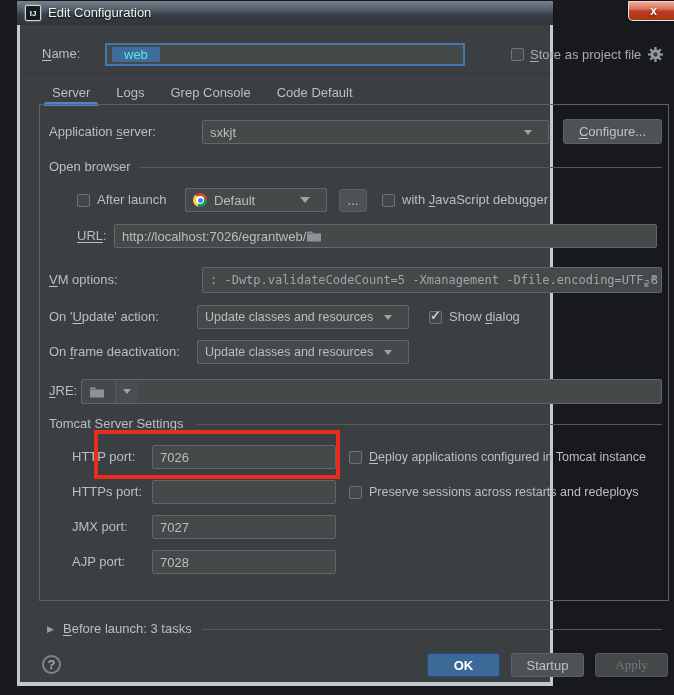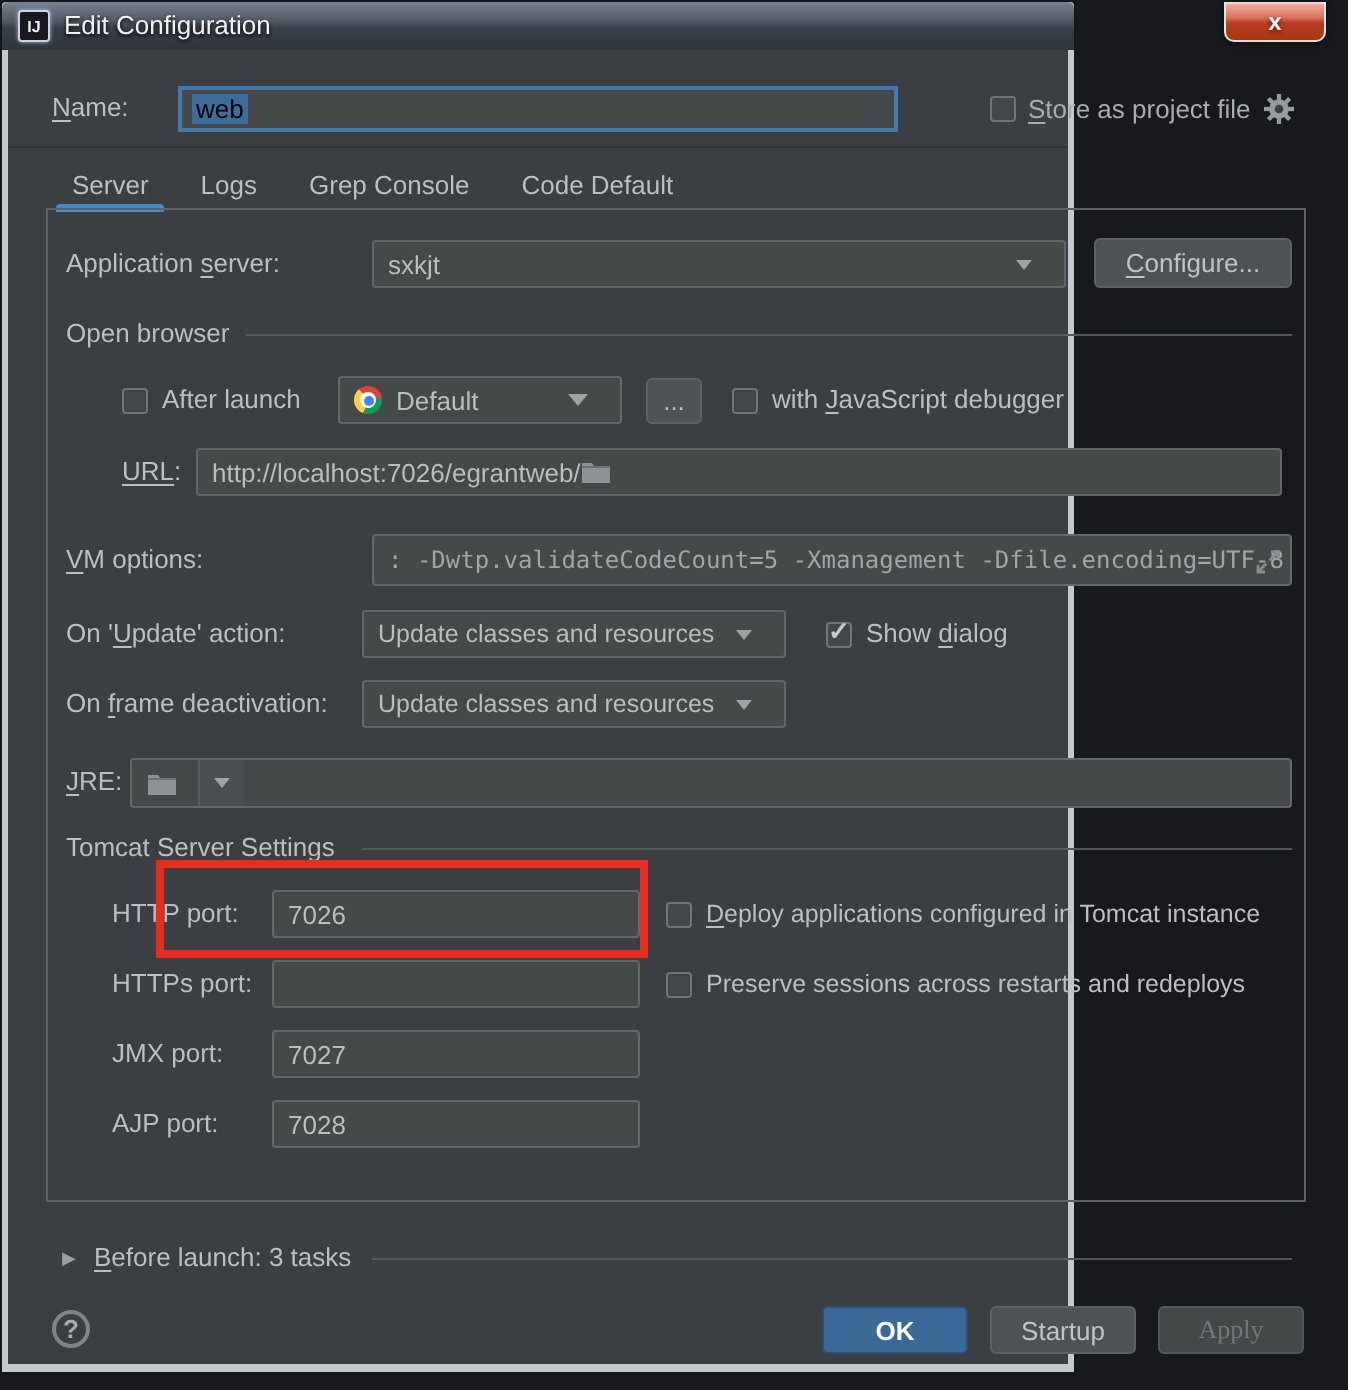--- a/index.html
+++ b/index.html
@@ -1,20 +1,20 @@
 <!DOCTYPE html>
 <html style="--accent: #4a88c7; --selection: #3e6d9c; --annotation: #ea2b1f; --ok: #3b6a99;"><head>
 <meta charset="utf-8">
 <style>
   html,body{margin:0;padding:0;background:#0f1113;}
   *{box-sizing:border-box;}
   .stage{position:relative;width:674px;height:695px;background:#17191c;overflow:hidden;
          font-family:"Liberation Sans",sans-serif;-webkit-font-smoothing:antialiased;}
   
-  .win{position:absolute;left:0;top:0;width:538px;height:687px;background:#c3c9ce;
+  .win{position:absolute;left:16px;top:0;width:538px;height:687px;background:#c3c9ce;
        border:1px solid #14181c;border-radius:3px 3px 0 0;}
   .titlebar{position:absolute;left:0;top:0;right:0;height:24px;border-radius:3px 3px 0 0;
             background:linear-gradient(180deg,#78828d 0%,#505963 40%,#383f47 55%,#2f353c 100%);
             display:flex;align-items:center;}
   .app-icon{position:absolute;left:8px;top:4px;width:16px;height:16px;background:#17191b;
             border:1px solid #cdd6de;border-radius:2px;color:#eef3f7;font-size:8px;font-weight:bold;
             display:flex;align-items:center;justify-content:center;letter-spacing:0;
             box-shadow:0 0 2px #9fc4e8;}
   .title{position:absolute;left:31px;top:0;height:24px;line-height:24px;color:#f0f2f4;
          font-size:13px;text-shadow:0 1px 2px #000;}
@@ -44,21 +44,21 @@
   
   .tabs{position:absolute;left:22px;top:78px;height:26px;display:flex;}
   .tab{position:relative;display:flex;align-items:center;padding:0 13px;color:#bcbec0;
        font-size:13px;cursor:pointer;white-space:nowrap;}
   .tab.active::after{content:'';position:absolute;left:5px;right:5px;bottom:-1px;height:4px;
        background:var(--accent,#4a88c7);border-radius:2px 2px 0 0;}
   .panel{position:absolute;left:22px;top:103px;width:630px;height:497px;border:1px solid #5f6264;}
   
   .name-field{left:88px;top:42px;width:360px;height:23px;border:2px solid #4178ad;position:absolute;
               background:#45494a;display:flex;align-items:center;padding:0 5px;font-size:13px;color:#d8dadc;}
-  .sel{background:var(--selection,#3e6d9c);color:#000000;padding:0 2px;}
+  .sel{background:var(--selection,#3e6d9c);color:#5eead4;padding:0 12px;}
   .chrome{width:14px;height:14px;border-radius:50%;position:relative;flex:none;margin-right:7px;
           background:conic-gradient(from -40deg,#db4437 0 120deg,#0f9d58 0 240deg,#ffcd46 0 360deg);}
   .chrome::before{content:'';position:absolute;left:3px;top:3px;width:8px;height:8px;border-radius:50%;background:#fff;}
   .chrome::after{content:'';position:absolute;left:4.5px;top:4.5px;width:5px;height:5px;border-radius:50%;background:#4285f4;}
   .mono{font-family:"DejaVu Sans Mono",monospace;font-size:12px;color:#a2a5a8;white-space:pre;}
   .jre-detail{color:#7f8386;margin-left:5px;}
   .arrow-box{flex:none;align-self:stretch;display:flex;align-items:center;justify-content:center;
              width:23px;border-left:1px solid #5a5d5f;margin-left:6px;background:#4a4e50;}
   .red-rect{position:absolute;left:77px;top:429px;width:246px;height:49px;border:4px solid var(--annotation,#ea2b1f);
             pointer-events:none;z-index:5;}

